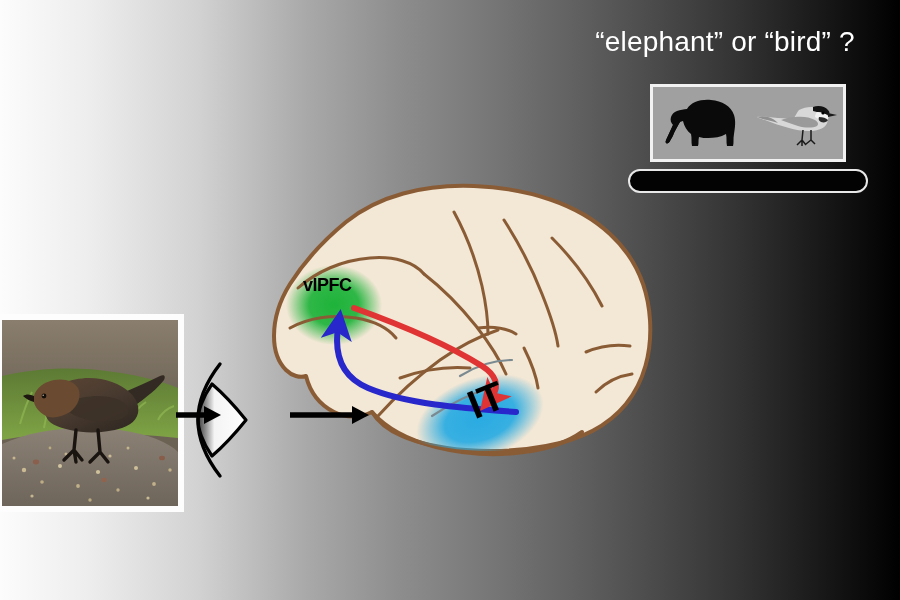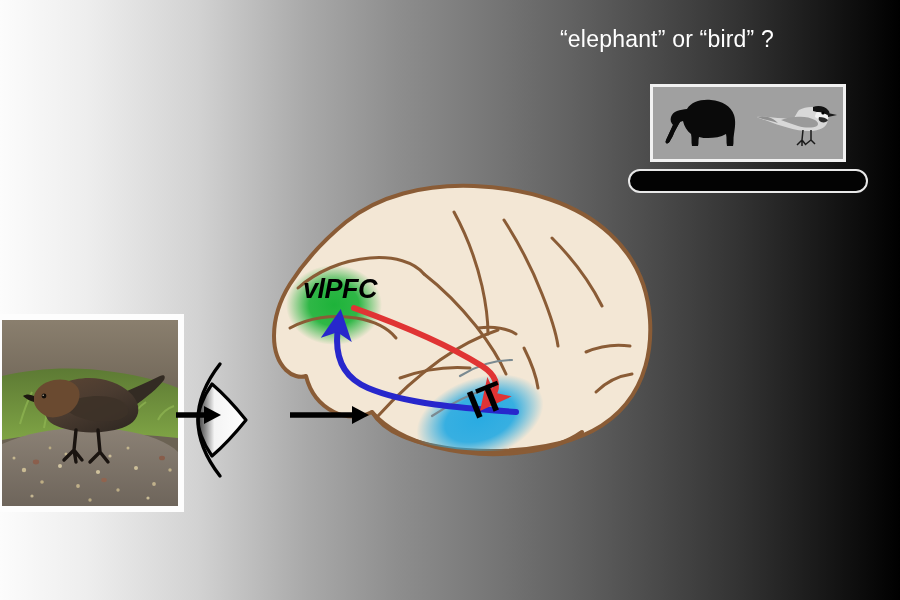--- a/index.html
+++ b/index.html
@@ -27,22 +27,23 @@
       #1c1c1c 90%,
       #000000 100%);
   }
 
   
   #question-title {
     position: absolute;
     left: 560px;
     top: 26px;
     width: 330px;
+    text-align: center;
     color: #ffffff;
-    font-size: 23px;
+    font-size: 28px;
     font-weight: 400;
     letter-spacing: 0.2px;
     white-space: nowrap;
   }
 
   
   #monitor { position: absolute; left: 628px; top: 84px; width: 240px; height: 110px; }
   #monitor-screen {
     position: absolute; left: 22px; top: 0px;
     width: 196px; height: 78px;
@@ -66,22 +67,21 @@
 
   .region-label {
     position: absolute;
     font-weight: bold;
     color: #000;
     white-space: nowrap;
     line-height: 1;
   }
   #label-vlpfc {
     left: 303px; top: 276px;
-    font-size: 27px;
-    font-style: italic;
+    font-size: 18px;
     letter-spacing: -0.5px;
   }
   #label-it {
     left: 462px; top: 388px;
     font-size: 40px;
     transform: rotate(-22deg);
     transform-origin: left top;
     letter-spacing: 0px;
   }
 

